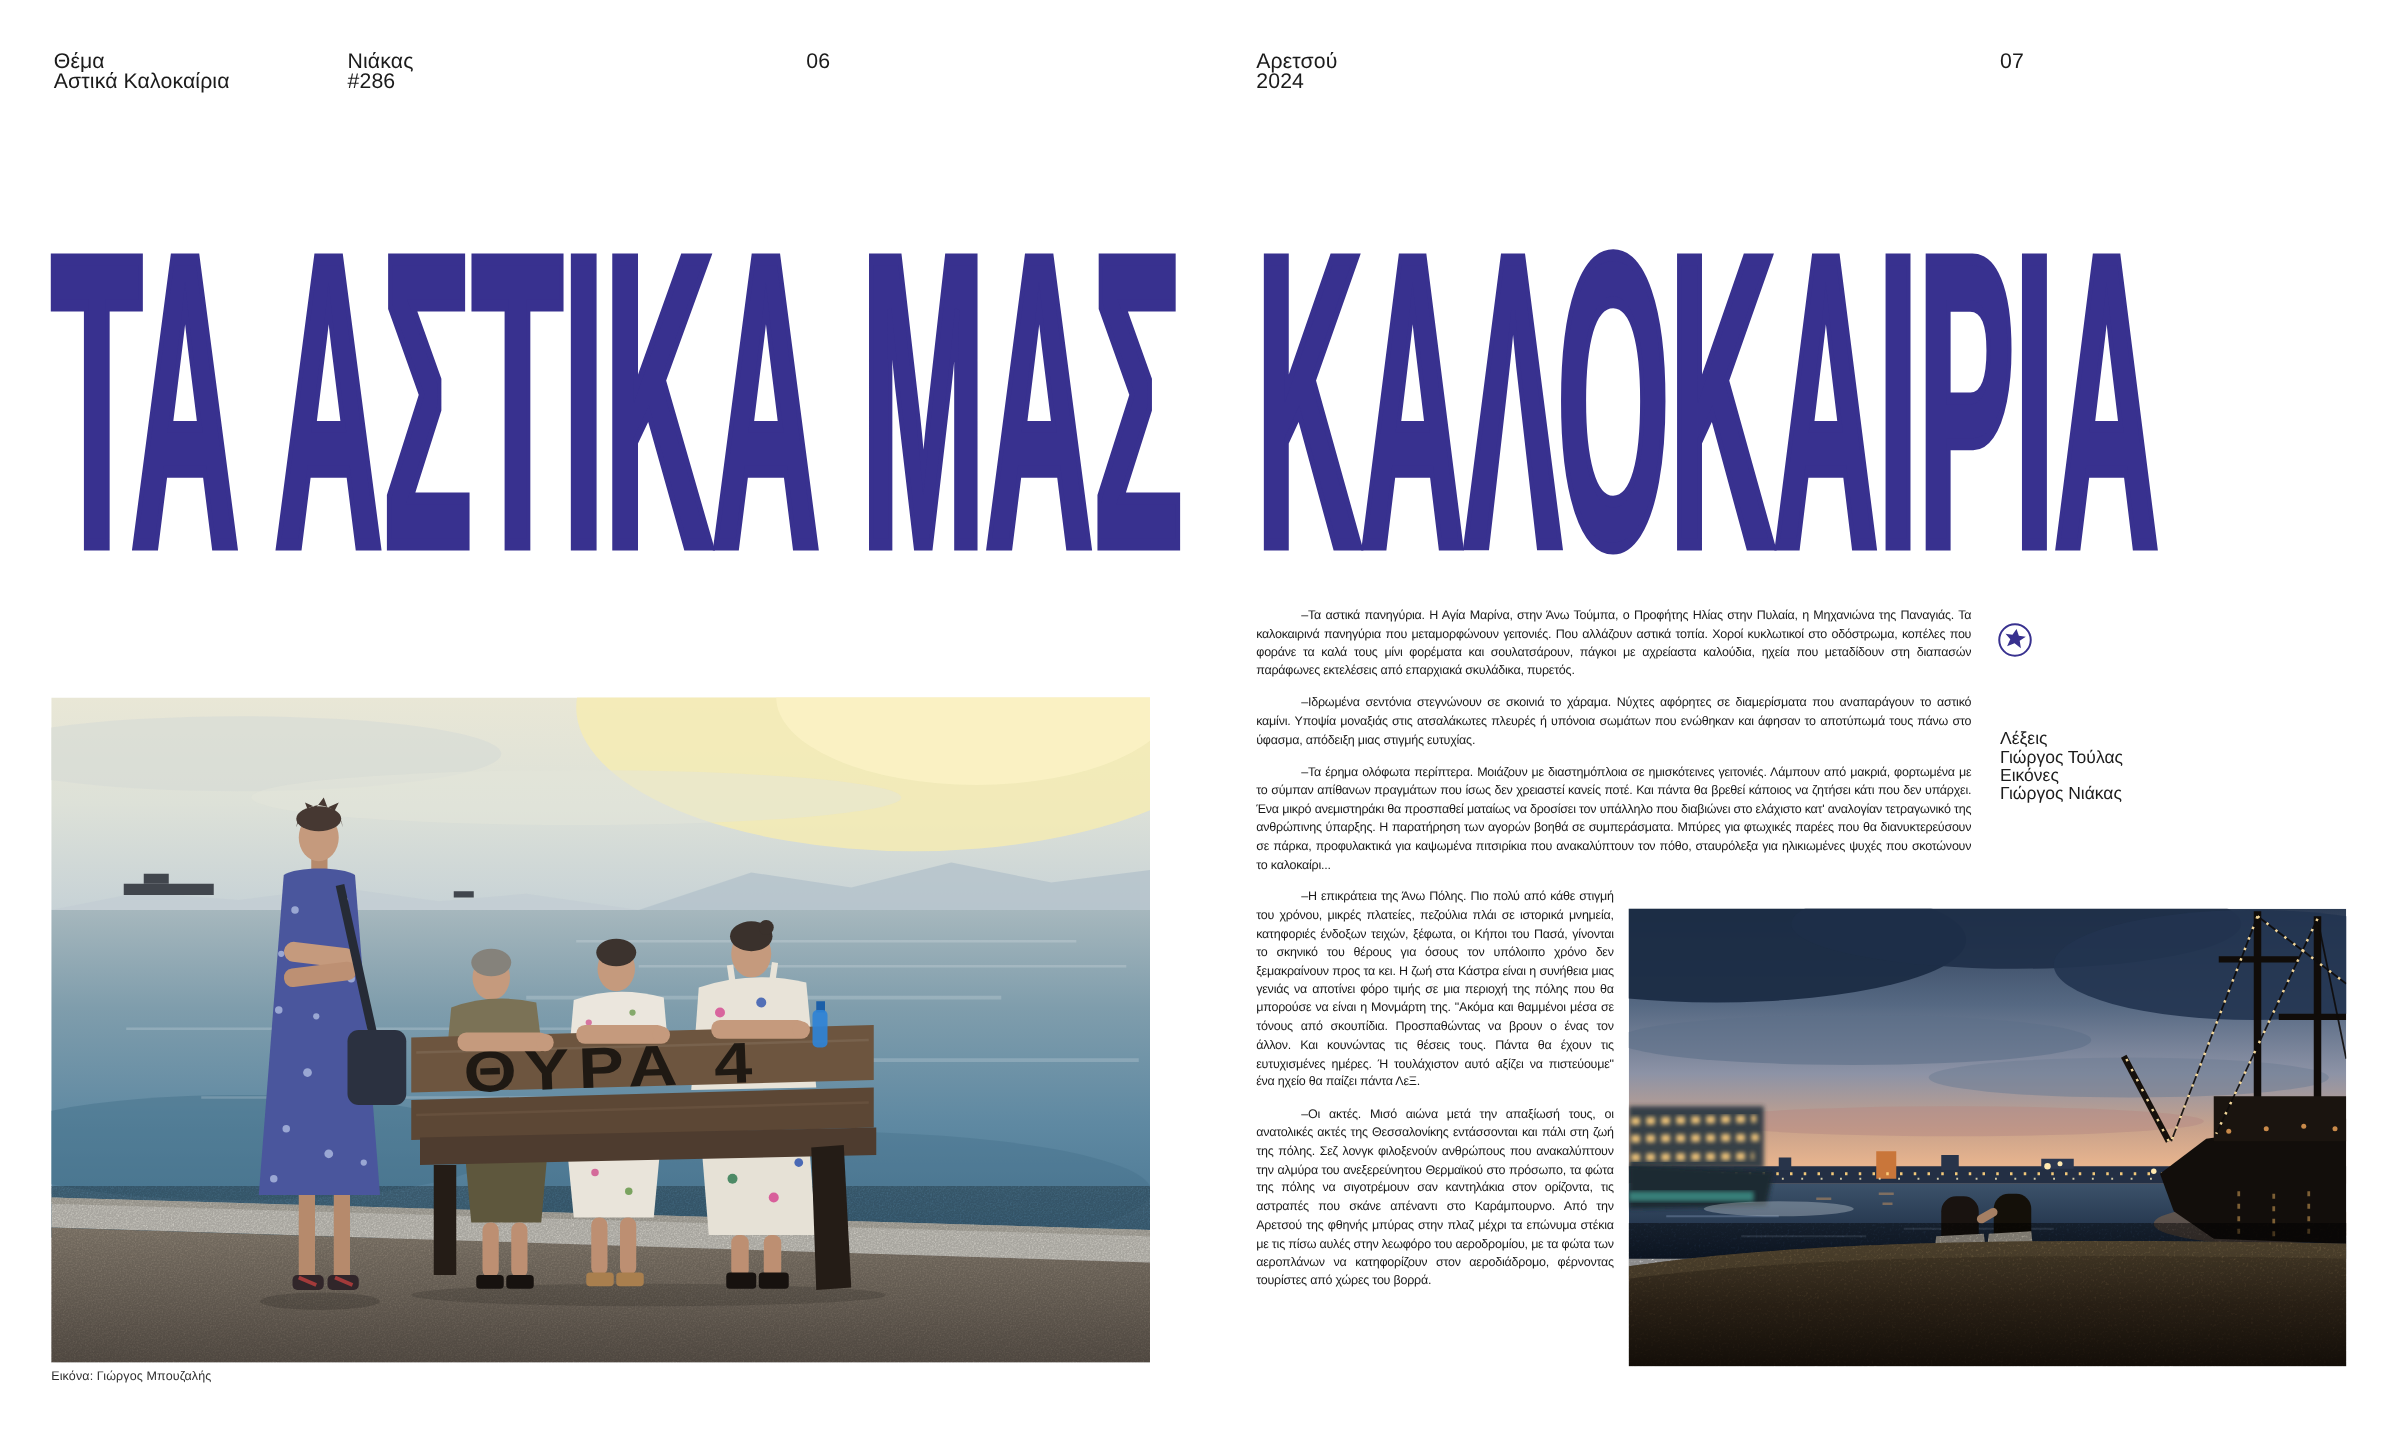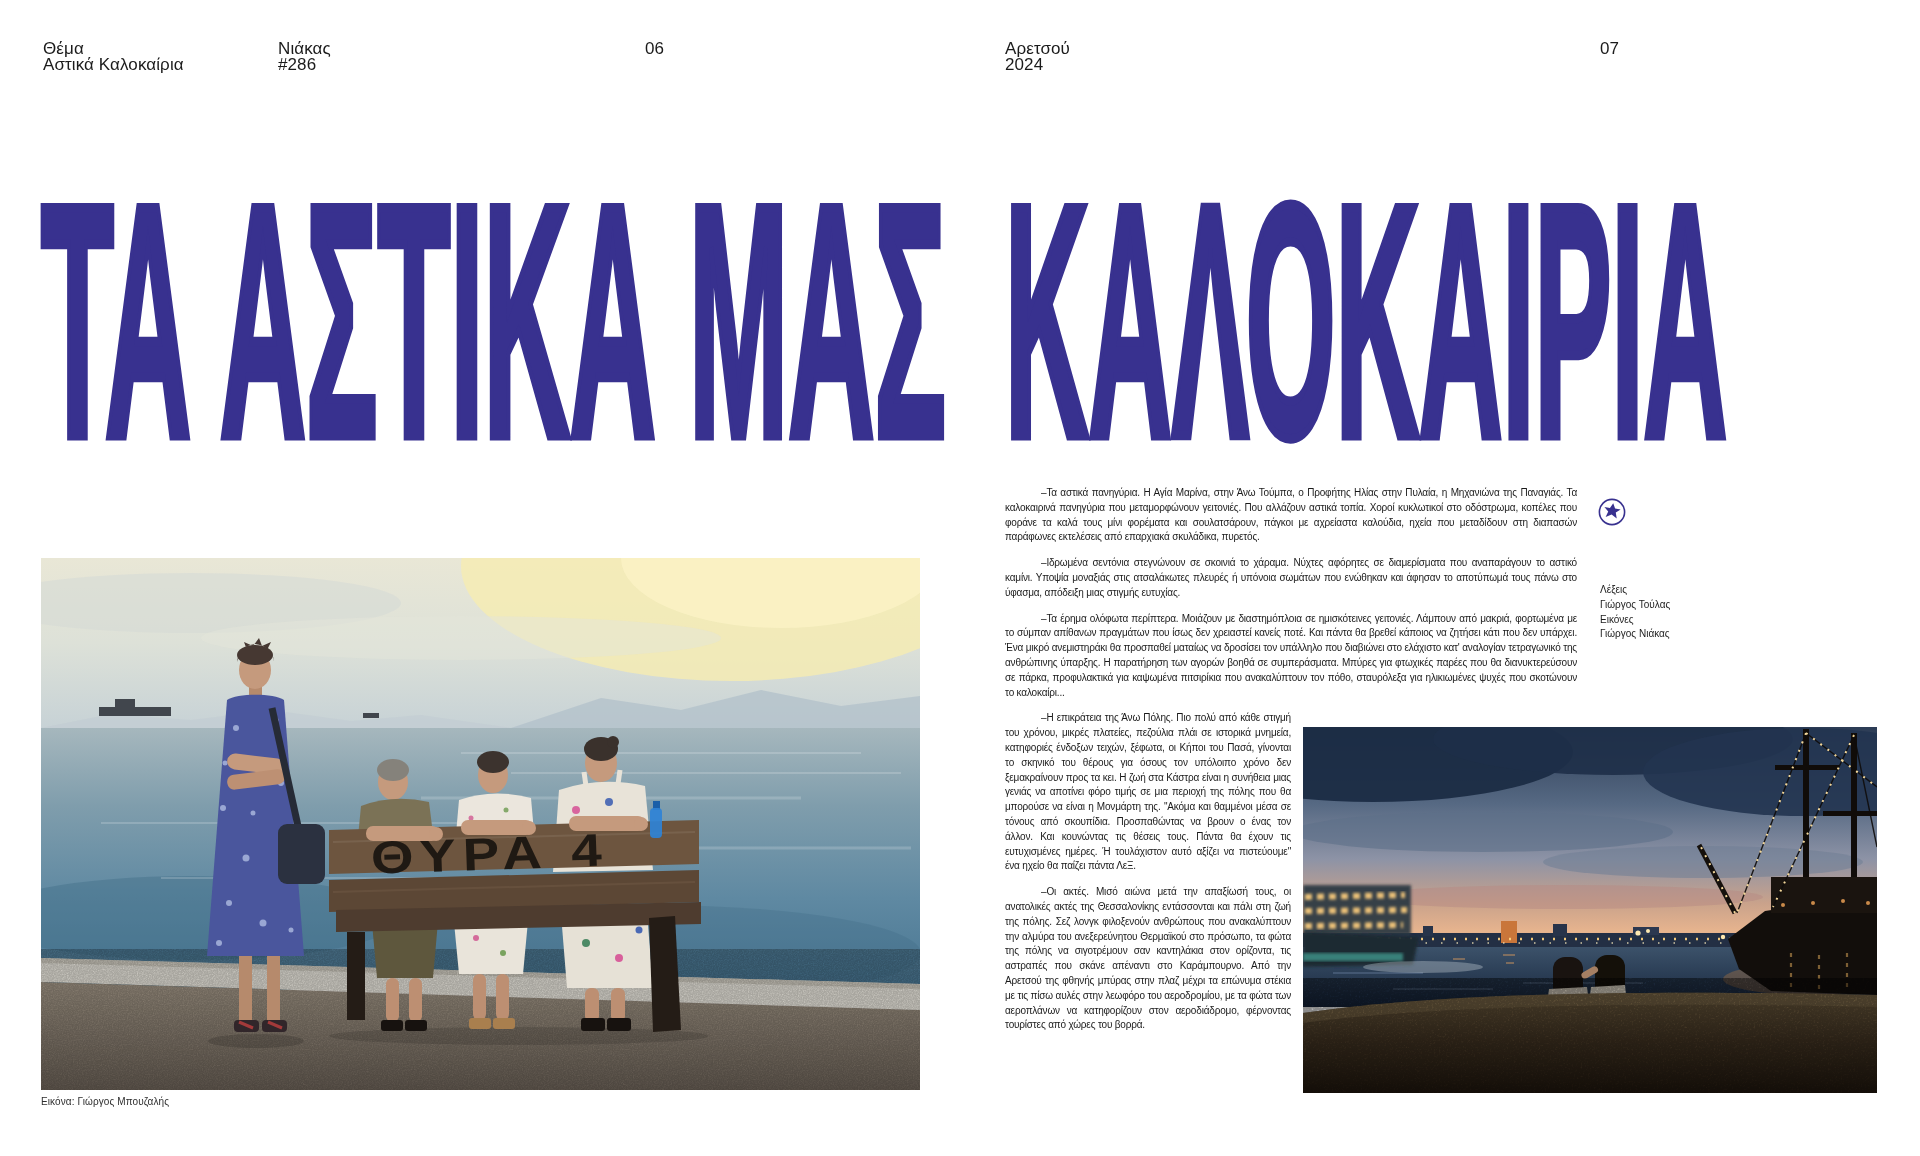--- a/index.html
+++ b/index.html
@@ -19,21 +19,21 @@
   .subtitle{left:41px;top:467px;font-size:27px;line-height:39px;font-weight:600;
     color:#35318a;letter-spacing:-.2px}
   .subtitle span{display:block}
   
   .article{left:1005px;top:486px;width:573px;font-size:10px;line-height:14.8px;
     letter-spacing:-.18px;text-align:justify;color:#1a1a1a}
   .article p{margin:0 0 11px 0;text-indent:36px}
   .sp1{float:right;width:1px;height:223px}
   .sp2{float:right;clear:right;width:287px;height:436px}
   
-  .credits{left:1600px;top:583px;font-size:10px;line-height:14.8px;color:#1c1c1c}
+  .credits{left:1600px;top:583px;font-size:14px;line-height:14.8px;color:#1c1c1c}
   .credits div{white-space:nowrap}
   .badge{left:1598px;top:498px}
   
   .photo{display:block}
   figure{margin:0}
   .caption{left:41px;top:1096px;font-size:10px;letter-spacing:.1px;color:#2e2e2e}
   .graffiti{font-family:"Liberation Sans",sans-serif;font-weight:700;font-size:46px;
     fill:#17130f;opacity:.9;letter-spacing:6px}
 </style>
 </head>

